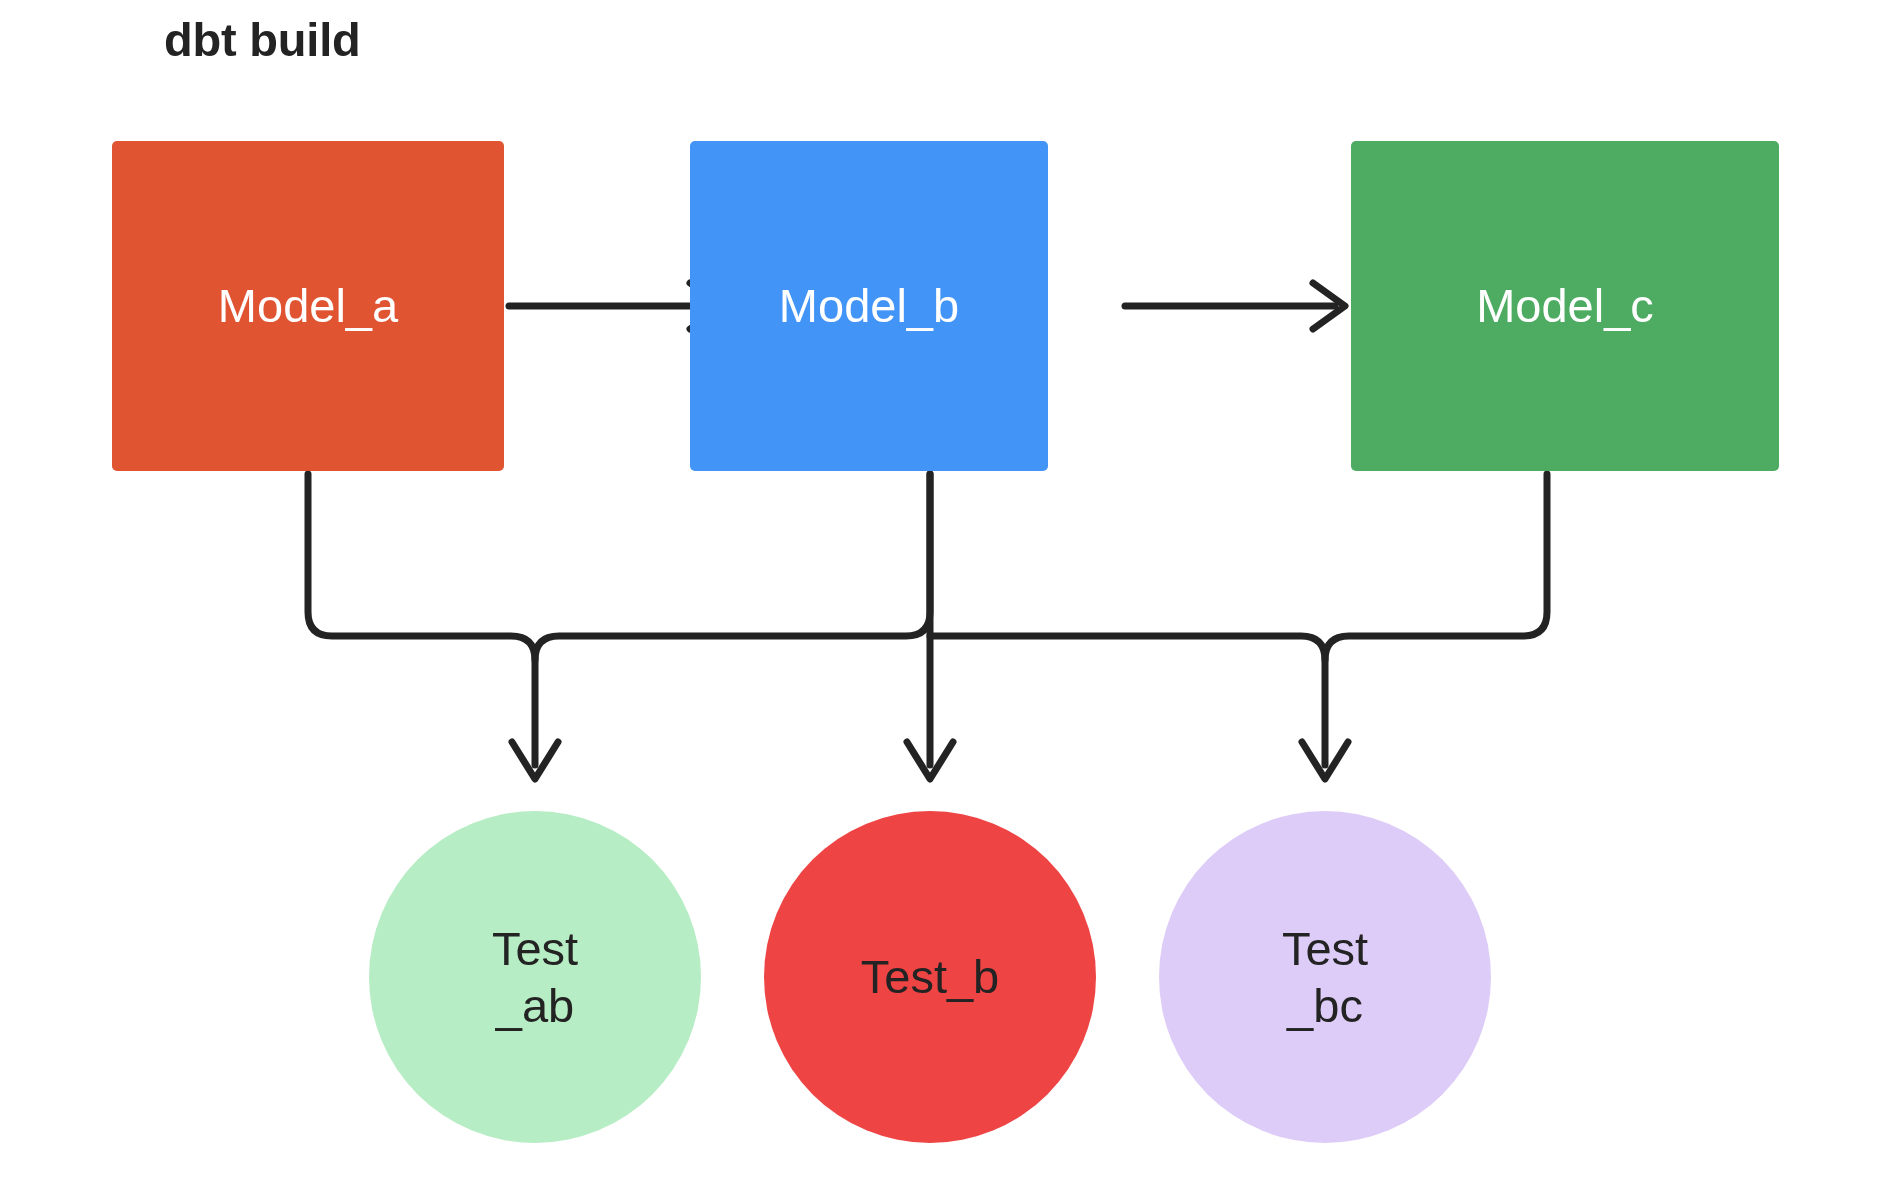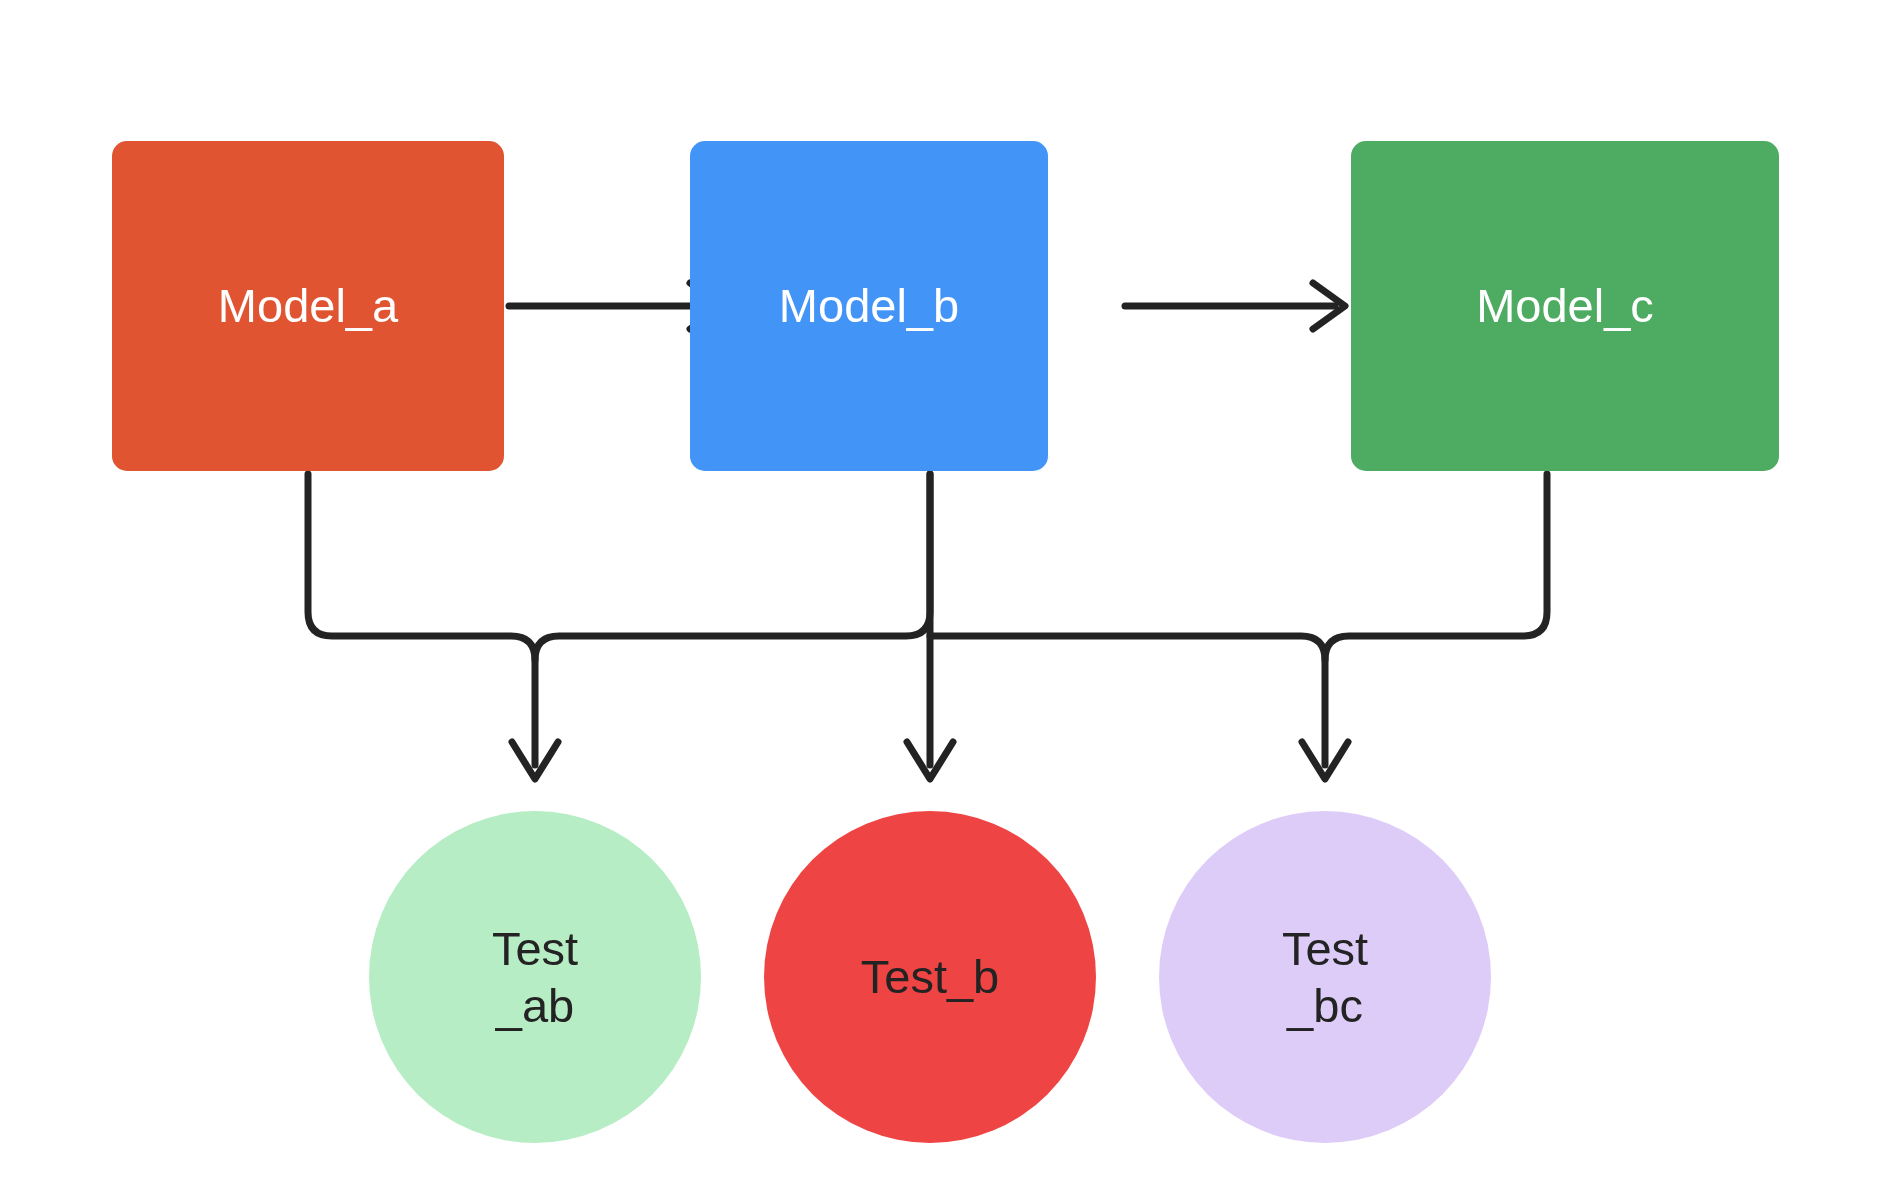--- a/index.html
+++ b/index.html
@@ -34,21 +34,21 @@
     top: 12px;
     font-size: 47px;
     font-weight: 700;
     color: #232323;
     letter-spacing: -0.2px;
     white-space: nowrap;
   }
   .model-node {
     position: absolute;
     box-sizing: border-box;
-    border-radius: 15px;
+    border-radius: 5px;
     display: flex;
     align-items: center;
     justify-content: center;
     color: #ffffff;
     font-size: 47px;
     font-weight: 400;
     letter-spacing: 0px;
     line-height: 1.15;
     white-space: nowrap;
     text-align: center;
@@ -69,20 +69,21 @@
   }
   .test-node .ln {
     display: block;
   }
 </style>
 </head>
 <body>
 
 <div id="canvas">
 
+  <div class="diagram-title">dbt build</div>
 
   <svg id="edge-layer" viewBox="0 0 1880 1186">
     <g fill="none" stroke="#232323" stroke-width="7" stroke-linecap="round" stroke-linejoin="round">
 
       <g>
         <path d="M 509 306 L 712 306"></path>
         <path d="M 690 283 L 722 306 L 690 329"></path>
       </g>
 
       <g>

